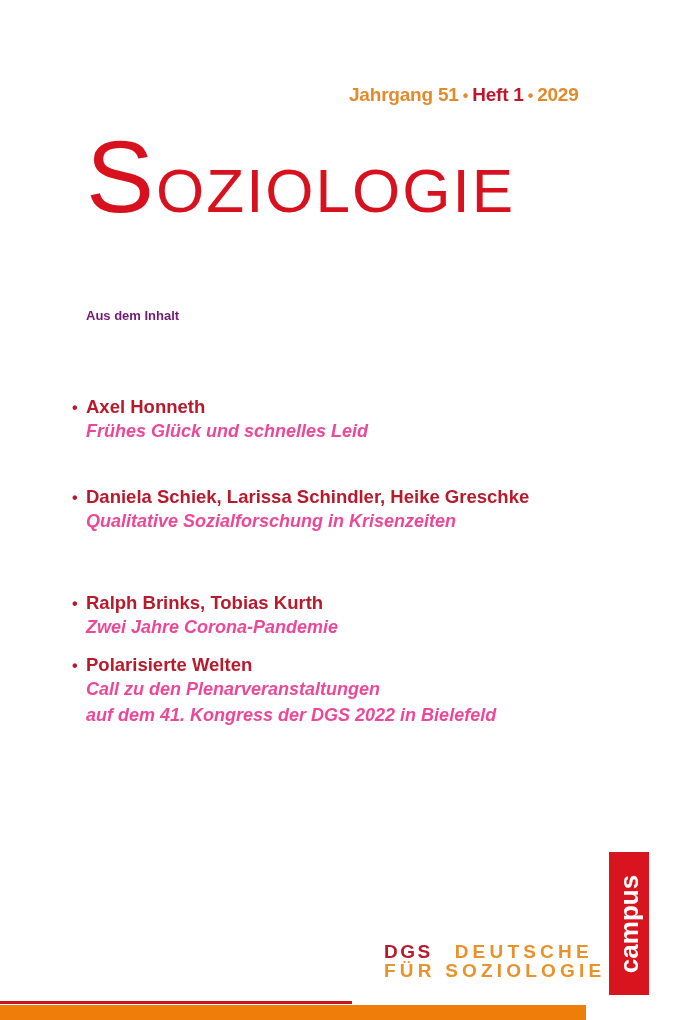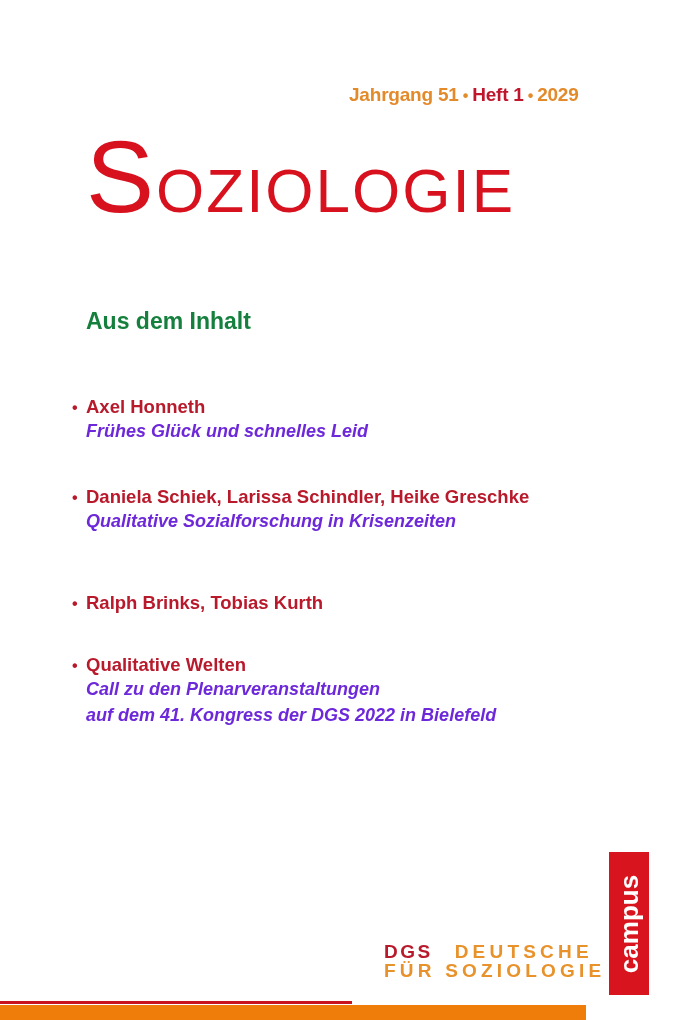--- a/index.html
+++ b/index.html
@@ -17,29 +17,29 @@
   .issue-line .sep { padding: 0 4px; font-size: 16px; }
   .title {
     position: absolute; top: 126px; left: 86px;
     font-size: 88px; color: #d8111f; font-weight: normal;
     letter-spacing: 2px; line-height: 1;
     font-variant: small-caps;
   }
   .title .big { font-size: 102px; }
   .content-heading {
     position: absolute; top: 308px; left: 86px;
-    font-size: 23px; font-weight: bold; color: #15803d;
+    font-size: 13px; font-weight: bold; color: #701a75;
   }
   .entry { position: absolute; left: 72px; margin-top: 32px; }
   .entry .author {
     font-size: 18.5px; font-weight: bold; color: #b81a2c; white-space: nowrap;
   }
   .entry .bullet { display: inline-block; width: 14px; font-size: 16px; }
   .entry .subtitle {
-    font-size: 18px; font-style: italic; font-weight: bold; color: #6d28d9;
+    font-size: 18px; font-style: italic; font-weight: bold; color: #ec4899;
     margin-left: 14px; line-height: 26px; white-space: nowrap;
   }
   .dgs {
     position: absolute; left: 384px; top: 942px;
     font-size: 19px; font-weight: bold; letter-spacing: 4.2px;
     color: #e8922c; line-height: 19px; white-space: nowrap;
   }
   .dgs .abbr { color: #b81a2c; letter-spacing: 2.5px; margin-right: 22px; }
   .campus {
     position: absolute; left: 609px; top: 852px; width: 40px; height: 143px;
@@ -74,24 +74,25 @@
   <div class="subtitle">Frühes Glück und schnelles Leid</div>
 </div>
 
 <div class="entry" style="top:454px">
   <div class="author"><span class="bullet">•</span><span>Daniela Schiek, Larissa Schindler, Heike Greschke</span></div>
   <div class="subtitle">Qualitative Sozialforschung in Krisenzeiten</div>
 </div>
 
 <div class="entry" style="top:560px">
   <div class="author"><span class="bullet">•</span><span>Ralph Brinks, Tobias Kurth</span></div>
+  <div class="subtitle">Zwei Jahre Corona-Pandemie</div>
 </div>
 
 <div class="entry" style="top:622px">
-  <div class="author"><span class="bullet">•</span><span>Qualitative Welten</span></div>
+  <div class="author"><span class="bullet">•</span><span>Polarisierte Welten</span></div>
   <div class="subtitle">Call zu den Plenarveranstaltungen</div>
   <div class="subtitle">auf dem 41. Kongress der DGS 2022 in Bielefeld</div>
 </div>
 
 <div class="dgs">
   <div><span class="abbr">DGS</span><span>DEUTSCHE</span></div>
   <div>FÜR SOZIOLOGIE</div>
 </div>
 
 <div class="campus">

